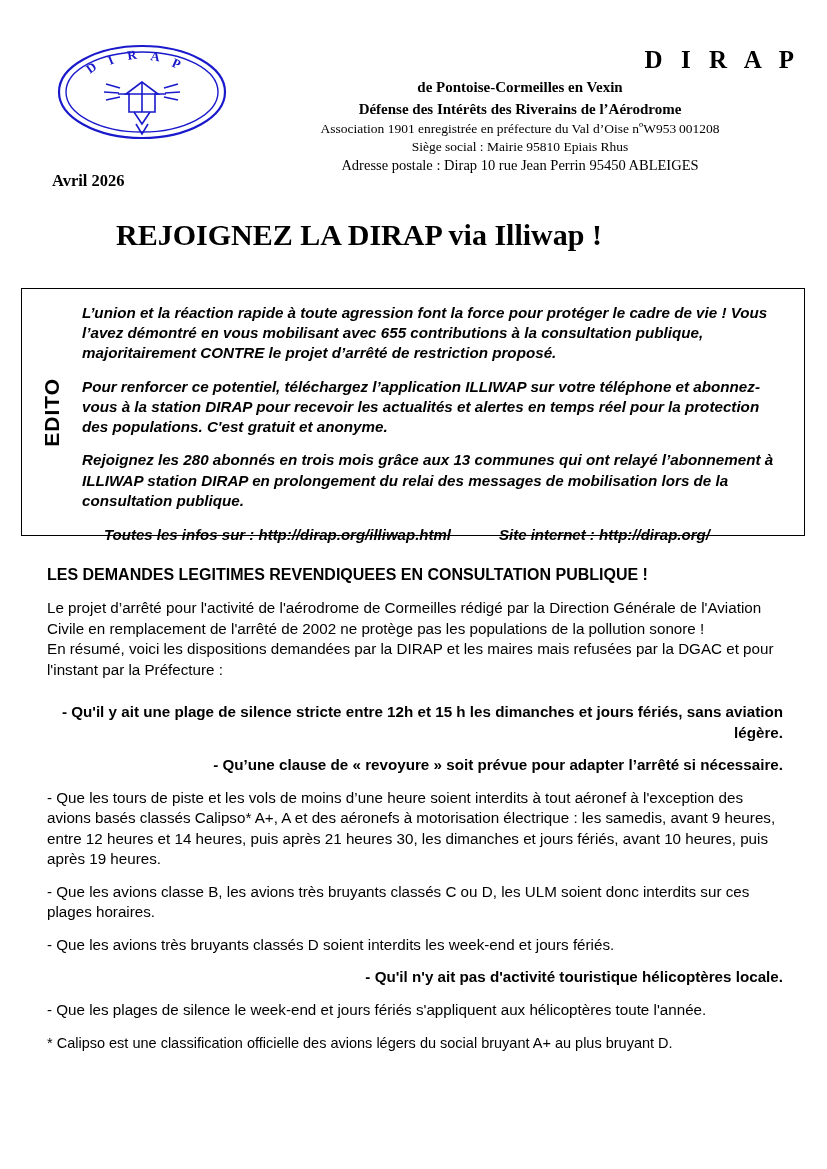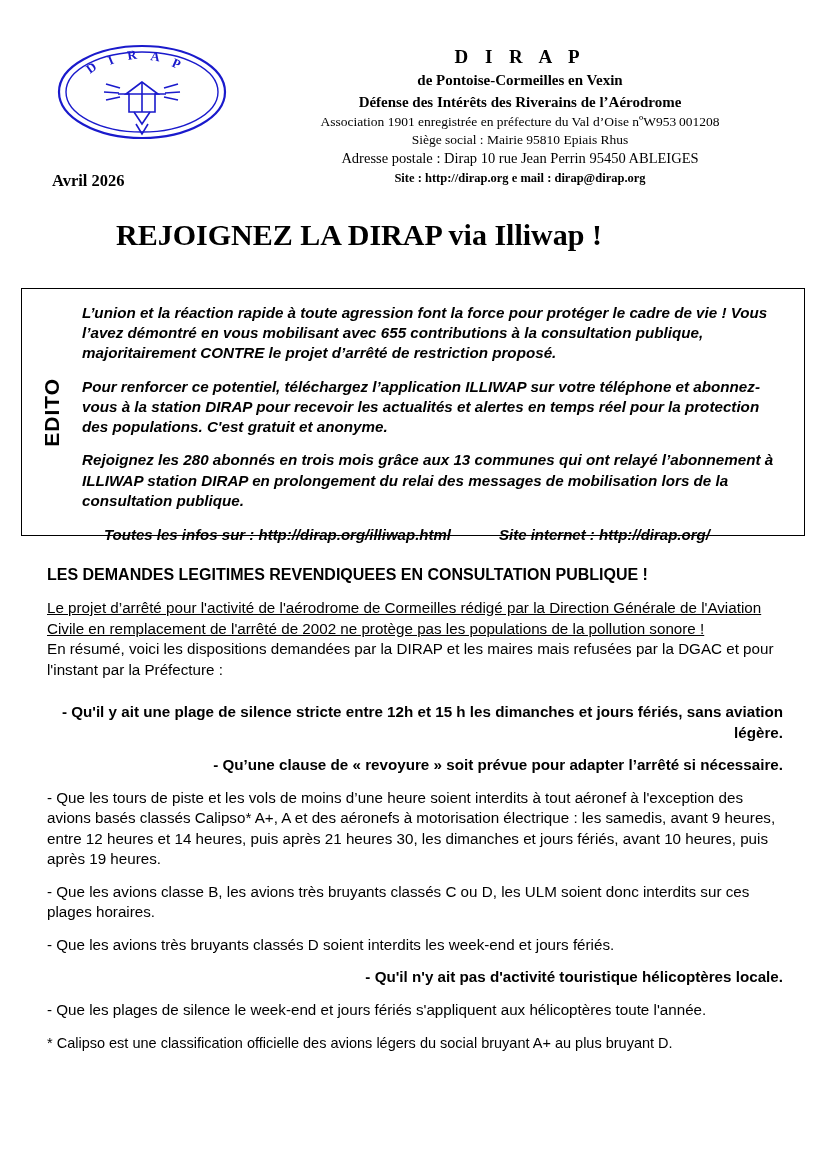--- a/index.html
+++ b/index.html
@@ -39,24 +39,25 @@
 
   .masthead {
     position: absolute;
     left: 240px;
     top: 46px;
     width: 560px;
     text-align: center;
     font-family: "Liberation Serif", serif;
   }
   .masthead .org-name {
-    font-size: 19px;
+    font-size: 25px;
     font-weight: bold;
     letter-spacing: 6px;
     line-height: 1.15;
+    text-align: right;
   }
   .masthead .subtitle {
     font-size: 15px;
     font-weight: bold;
     line-height: 1.25;
     margin-top: 3px;
   }
   .masthead .assoc {
     font-size: 13.5px;
     line-height: 1.3;
@@ -164,21 +165,20 @@
     font-size: 15.2px;
     line-height: 1.35;
     margin: 0 0 12px 0;
   }
   .para.bold {
     font-weight: bold;
     text-align: right;
   }
   .para.nogap {
     margin-bottom: 0;
-    text-decoration: underline;
   }
   .spacer-12 { height: 10px; }
   .footnote {
     font-size: 14.5px;
     line-height: 1.35;
     margin-top: 14px;
   }
 </style>
 </head>
 <body>
@@ -219,21 +219,20 @@
       </svg>
     </div>
 
     <div class="masthead">
       <div class="org-name">D I R A P</div>
       <div class="subtitle">de Pontoise-Cormeilles en Vexin</div>
       <div class="subtitle">Défense des Intérêts des Riverains de l’Aérodrome</div>
       <div class="assoc">Association 1901 enregistrée en préfecture du Val d’Oise nºW953 001208</div>
       <div class="siege">Siège social : Mairie 95810 Epiais Rhus</div>
       <div class="postale">Adresse postale : Dirap 10 rue Jean Perrin  95450 ABLEIGES</div>
-      <div class="site">Site : http://dirap.org     e mail : dirap@dirap.org</div>
     </div>
   </div>
 
   <div class="date-line">Avril  2026</div>
 
   <div class="main-title">REJOIGNEZ LA DIRAP via Illiwap !</div>
 
   <div class="edito-box">
     <div class="edito-label-col">
       <div class="edito-label">EDITO</div>

